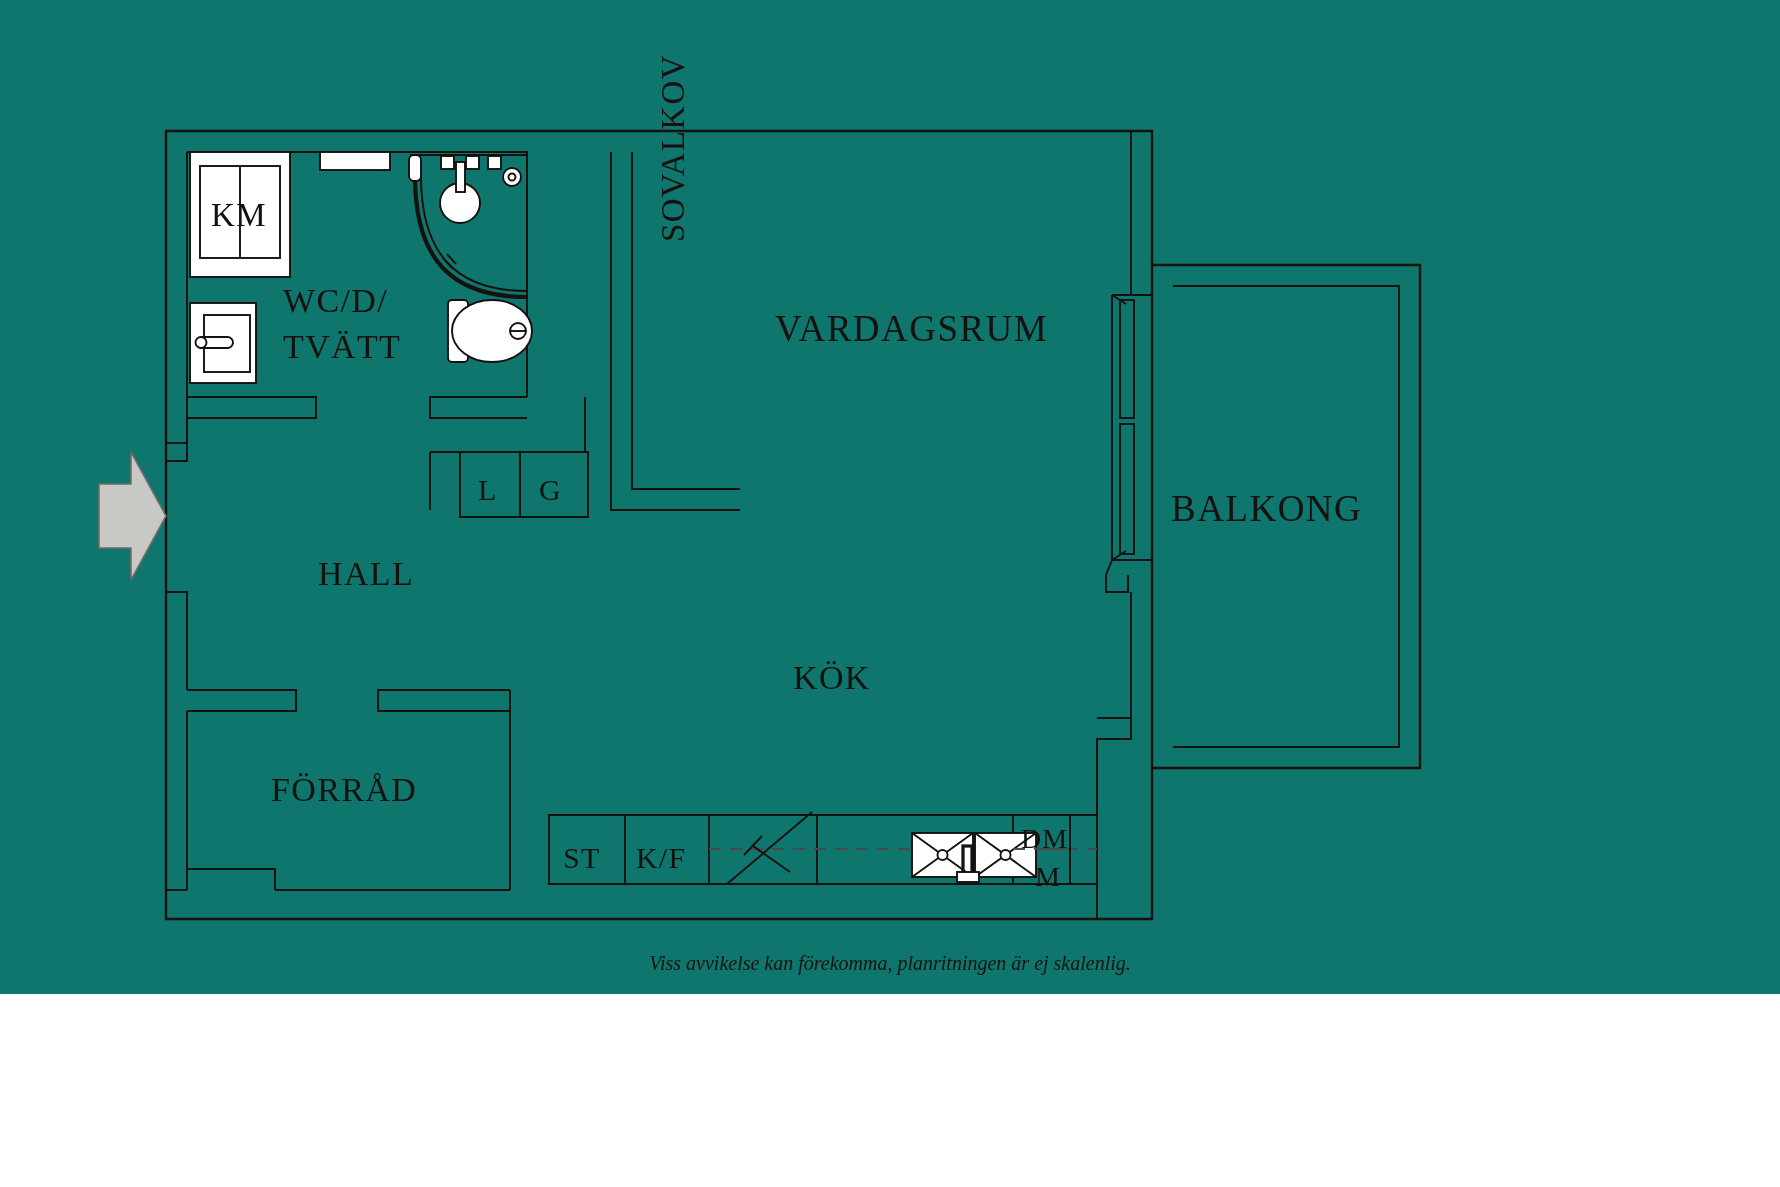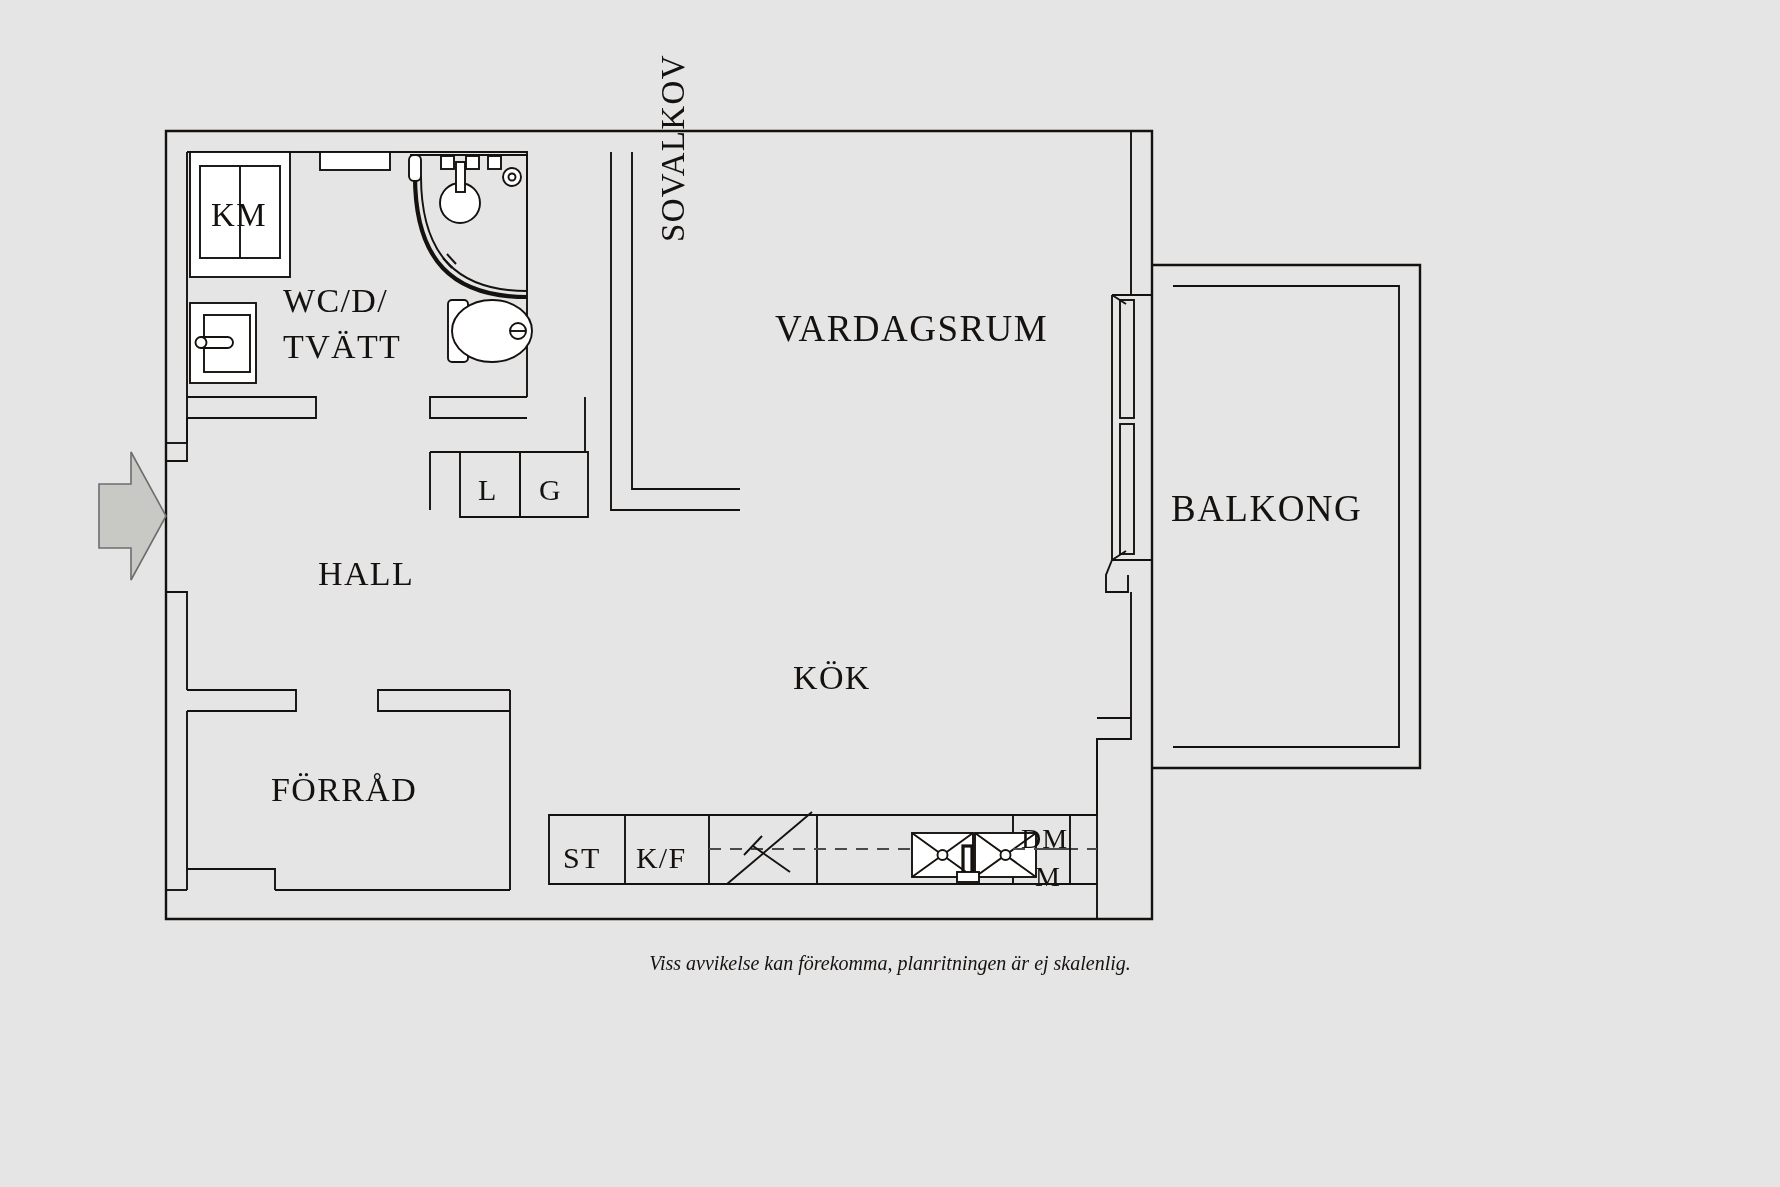--- a/index.html
+++ b/index.html
@@ -10,22 +10,22 @@
   }
   body {
     width: 1780px;
     height: 1187px;
     overflow: hidden;
     font-family: "Liberation Serif", serif;
   }
   #plan-root {
     position: relative;
     width: 1780px;
-    height: 1187px;
-    background: #e5e5e5;
+    height: 994px;
+    background: #0f766e;
   }
   #plan-svg {
     position: absolute;
     left: 0;
     top: 0;
     width: 1780px;
     height: 1187px;
   }
   .room-label {
     font-family: "Liberation Serif", serif;

